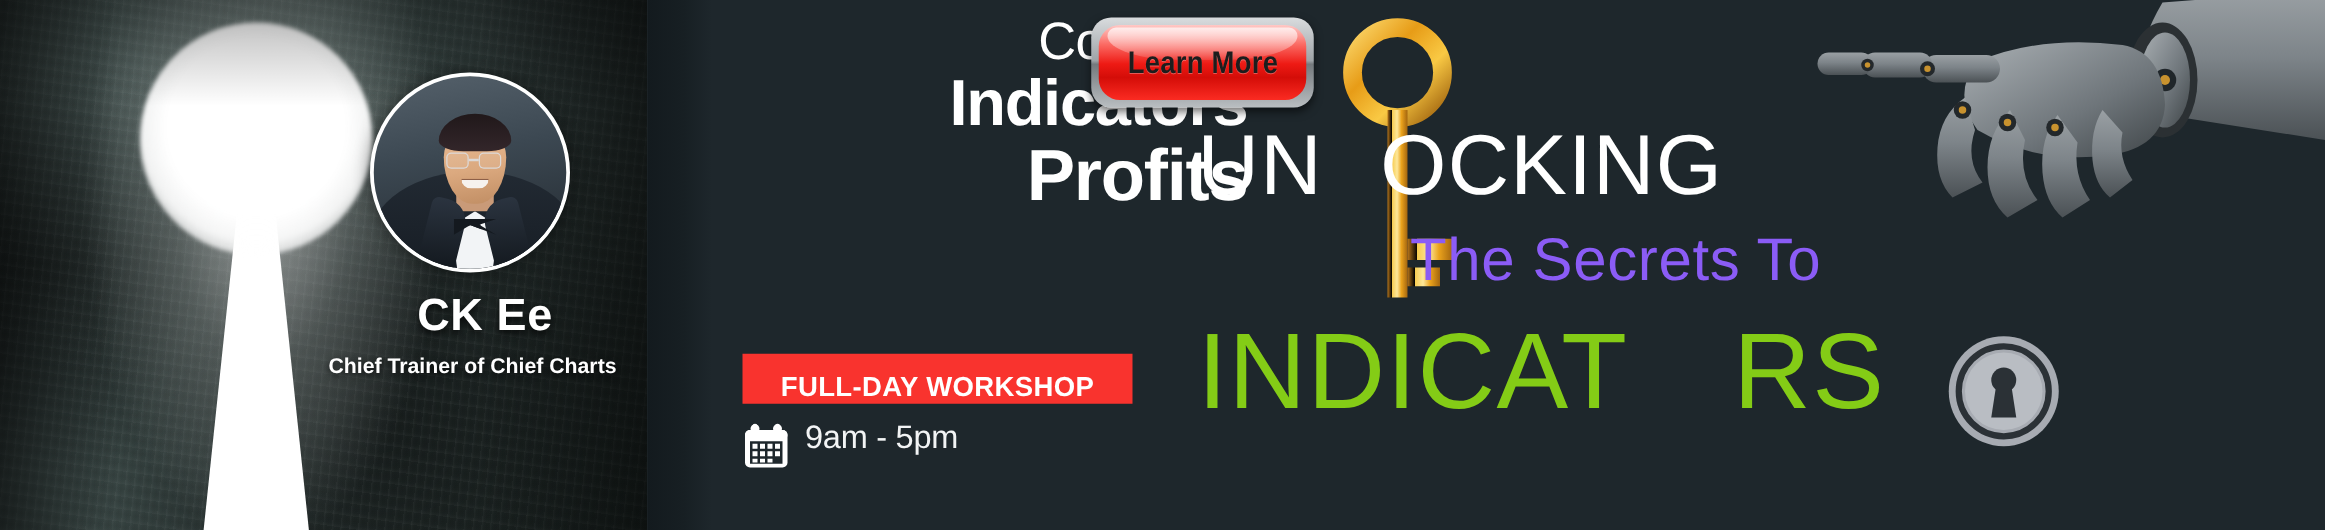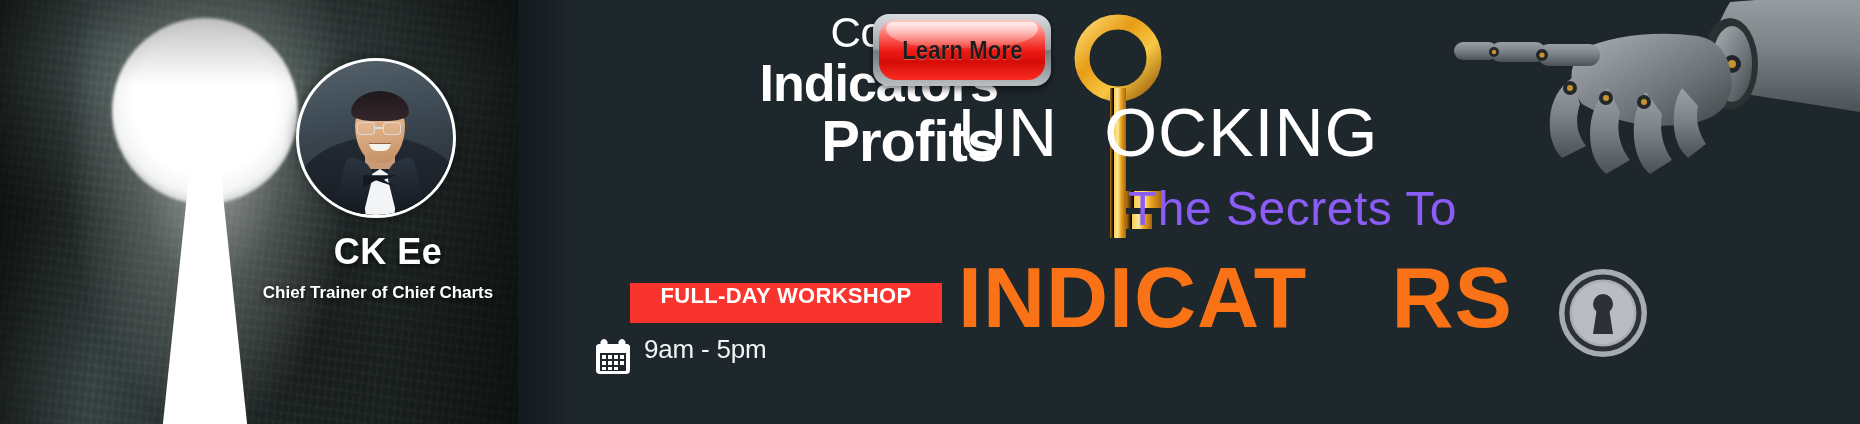--- a/index.html
+++ b/index.html
@@ -177,21 +177,21 @@
   #hl-profits {
     font-size:58px; font-weight:bold; color:#ffffff; line-height:1.0;
     letter-spacing:-1px;
   }
 
   
   #workshop-badge {
     position:absolute; left:76px; top:283px;
     width:312px; height:40px;
     background:#f9332e;
-    display:flex; align-items:flex-start; justify-content:center;margin-left:36px;
+    display:flex; align-items:flex-end; justify-content:center;
   }
   #workshop-badge-label {
     font-size:22px; font-weight:bold; color:#ffffff; letter-spacing:0.3px;
   }
 
   
   #date-row {
     position:absolute; left:76px; top:334px;
     display:flex; align-items:flex-start; gap:12px;
   }
@@ -247,21 +247,21 @@
   .unlock-gap { display:inline-block; width:46px; }
 
   #secrets-text {
     position:absolute; left:610px; top:185px;
     font-size:48px; font-weight:400; color:#8b5cf6;
     letter-spacing:0.5px; line-height:1; white-space:nowrap;
   }
 
   #indicators-text {
     position:absolute; left:440px; top:254px;
-    font-size:86px; font-weight:700; color:#f97316;
+    font-size:86px; font-weight:400; color:#84cc16;
     letter-spacing:1px; line-height:1; white-space:nowrap;
   }
   .ind-gap { display:inline-block; width:84px; }
 
   #padlock-o {
     position:absolute; left:1040px; top:268px; width:90px; height:90px;
   }
 </style>
 </head>
 <body>

